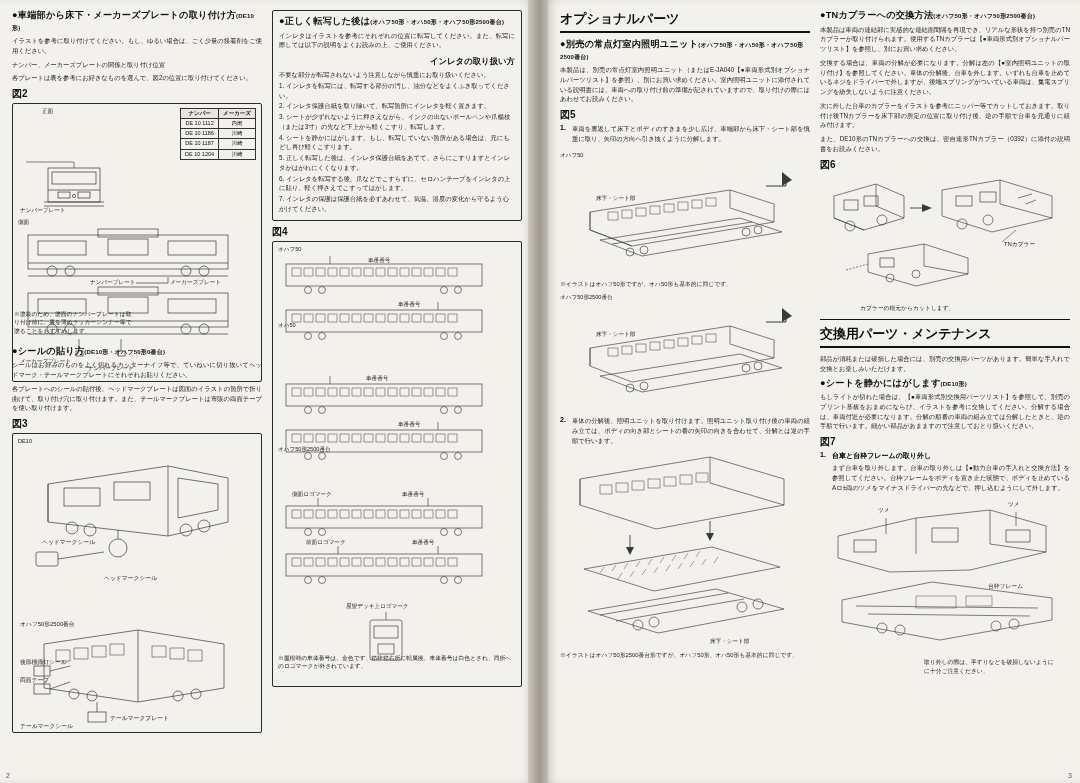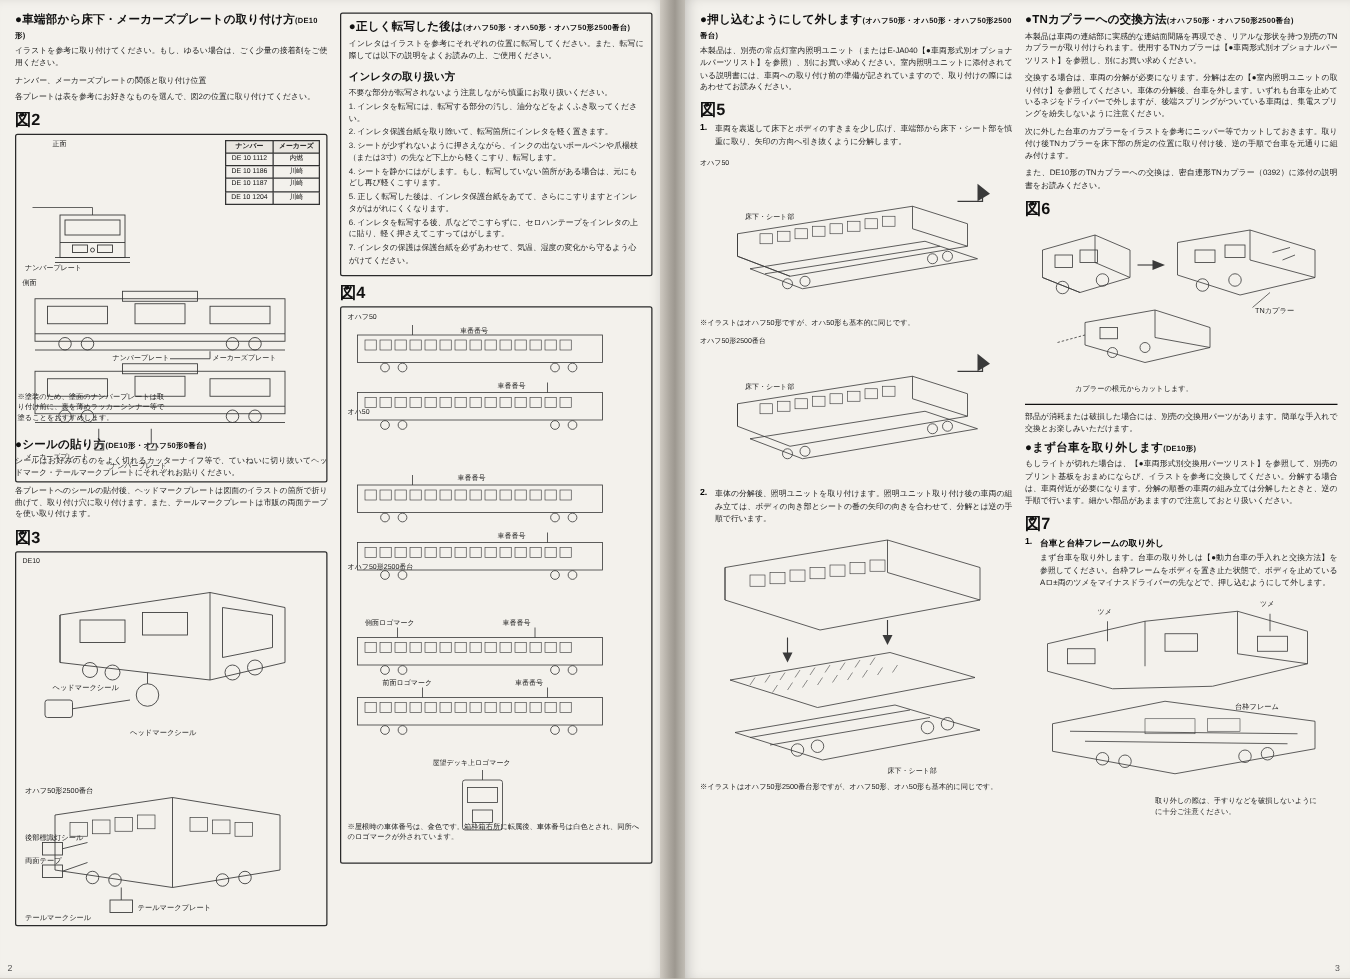--- a/index.html
+++ b/index.html
@@ -32,32 +32,32 @@
 
   .cols { display: flex; gap: 10px; height: 100%; }
   .col { flex: 1 1 0; min-width: 0; position: relative; }
 
   h2.sec {
     font-size: 9.2px; font-weight: bold; color: #111; margin: 0 0 3px 0;
     line-height: 1.25; letter-spacing: .2px;
   }
   h2.sec .small { font-size: 6px; font-weight: bold; }
   h3.sub {
-    font-size: 8.4px; font-weight: bold; color: #111; margin: 6px 0 3px 0;
+    font-size: 8.4px; font-weight: bold; color: #111; margin: 6px 0 3px 0; text-align: right;
   }
   .bigtitle {
     font-size: 13px; font-weight: bold; color: #111;
     border-bottom: 2px solid #111; padding-bottom: 3px; margin: 0 0 6px 0;
   }
   p.body {
     font-size: 6.3px; line-height: 1.55; color: #1b1b1b; margin: 0 0 4px 0;
     text-align: justify;
   }
   .num { font-size: 6.3px; line-height: 1.55; color: #1b1b1b; margin: 0 0 1px 0; }
-  .figlabel { font-size: 13px; font-weight: bold; color: #111; margin: 4px 0 2px 0; }
+  .figlabel { font-size: 10px; font-weight: bold; color: #111; margin: 4px 0 2px 0; }
   .caption { font-size: 5.8px; color: #222; line-height: 1.5; margin: 2px 0 0 0; }
   .lbl { font-size: 5.6px; color: #1b1b1b; }
 
   .boxed {
     border: 1px solid #2a2a2a; border-radius: 2px; padding: 5px 6px;
   }
   .artbox { position: relative; width: 100%; }
   svg { display: block; overflow: visible; }
 
   table.plates {
@@ -454,23 +454,24 @@
     </div>
   </div>
 
   <div class="gutter"></div>
 
   <div class="sheet right">
     <div class="pagebody">
       <div class="cols">
 
         <div class="col">
+          <h1 class="bigtitle">オプショナルパーツ</h1>
 
           <h2 class="sec">
-            <span>●押し込むようにして外します</span><span class="small">(オハフ50形・オハ50形・オハフ50形2500番台)</span>
+            <span>●別売の常点灯室内照明ユニット</span><span class="small">(オハフ50形・オハ50形・オハフ50形2500番台)</span>
           </h2>
           <p class="body">本製品は、別売の常点灯室内照明ユニット（またはE-JA040【●車両形式別オプショナルパーツリスト】を参照）、別にお買い求めください。室内照明ユニットに添付されている説明書には、車両への取り付け前の準備が記されていますので、取り付けの際にはあわせてお読みください。</p>
 
           <div class="figlabel">図5</div>
 
           <div class="flex" style="gap:4px;">
             <div style="flex:0 0 8px; font-size:7px; font-weight:bold;">1.</div>
             <p class="body" style="flex:1;">車両を裏返して床下とボディのすきまを少し広げ、車端部から床下・シート部を慎重に取り、矢印の方向へ引き抜くように分解します。</p>
           </div>
 
@@ -621,24 +622,25 @@
               <circle cx="70" cy="104" r="4"></circle>
                 <circle cx="96" cy="100" r="4"></circle>
               <path d="M26 96 L48 90" stroke-dasharray="2 1.5"></path>
             </g>
             <text x="184" y="72" font-size="5.8" fill="#1b1b1b">TNカプラー</text>
             <line x1="182" y1="68" x2="196" y2="56" stroke="#3a3a3a" stroke-width="0.6"></line>
           </svg>
           <p class="caption" style="margin-left:40px;">カプラーの根元からカットします。</p>
 
           <hr class="rule">
+          <h1 class="bigtitle">交換用パーツ・メンテナンス</h1>
           <p class="body">部品が消耗または破損した場合には、別売の交換用パーツがあります。簡単な手入れで交換とお楽しみいただけます。</p>
 
           <h2 class="sec mt6">
-            <span>●まず台車を取り外します</span><span class="small">(DE10形)</span>
+            <span>●シートを静かにはがします</span><span class="small">(DE10形)</span>
           </h2>
           <p class="body">もしライトが切れた場合は、【●車両形式別交換用パーツリスト】を参照して、別売のプリント基板をおまめにならび、イラストを参考に交換してください。分解する場合は、車両付近が必要になります。分解の順番の車両の組み立ては分解したときと、逆の手順で行います。細かい部品があまますので注意しておとり扱いください。</p>
 
           <div class="figlabel">図7</div>
 
           <div class="flex" style="gap:4px;">
             <div style="flex:0 0 8px; font-size:7px; font-weight:bold;">1.</div>
             <div style="flex:1;">
               <div style="font-size:7px; font-weight:bold; margin-bottom:2px;">台車と台枠フレームの取り外し</div>
               <p class="body">まず台車を取り外します。台車の取り外しは【●動力台車の手入れと交換方法】を参照してください。台枠フレームをボディを置き止た状態で、ボディを止めているAロ±両のツメをマイナスドライバーの先などで、押し込むようにして外します。</p>

